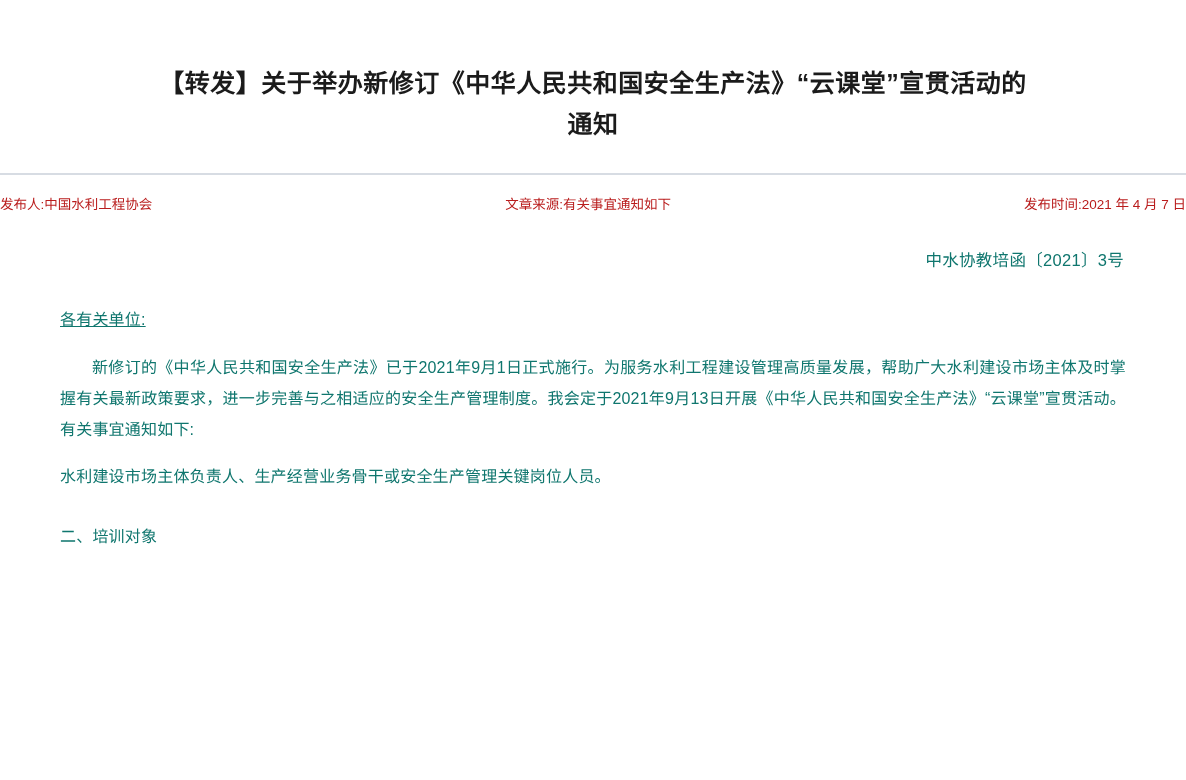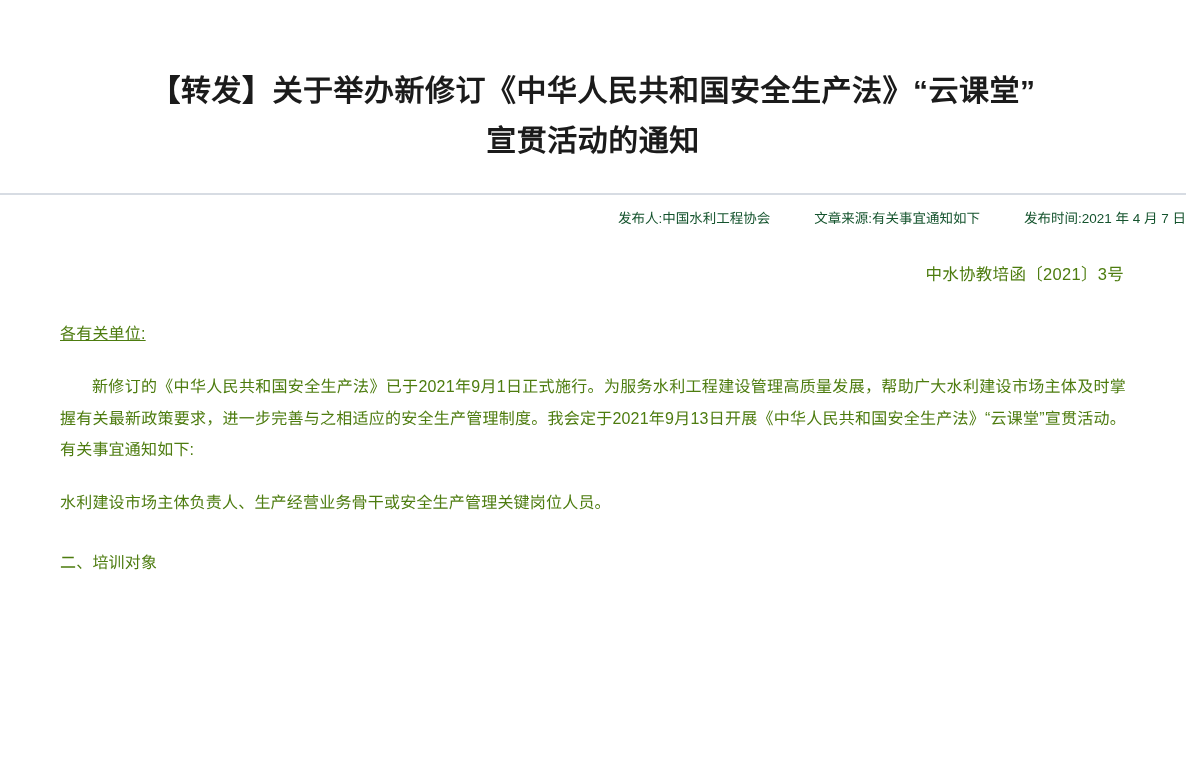--- a/index.html
+++ b/index.html
@@ -19,64 +19,64 @@
     width: 1186px;
     height: 780px;
     box-sizing: border-box;
   }
 
   
   .title-block {
     padding: 46px 150px 0 150px;
   }
   .doc-title {
-    font-size: 30px;
+    font-size: 25px;
     font-weight: bold;
     line-height: 1.65;
     text-align: center;
     color: #1b1b1b;
     letter-spacing: 0.5px;
   }
 
   .title-rule {
     margin: 28px 0 0 0;
     height: 2px;
     background: #d7dce3;
     border: 0;
   }
 
   
   .meta-row {
     display: flex;
-    justify-content: flex-end;
+    justify-content: space-between;
     align-items: center;
     gap: 44px;
-    padding: 12px 0 0 0;
+    padding: 18px 0 0 0;
     font-size: 13.5px;
-    color: #14532d;
+    color: #b91c1c;
   }
   .meta-item {
     white-space: nowrap;
   }
 
   
   .body-wrap {
     padding: 0 60px 0 60px;
     margin-top: 34px;
     font-size: 16px;
-    color: #4d7c0f;
+    color: #0f766e;
   }
   .doc-number {
     text-align: right;
     font-size: 16.5px;
     padding-right: 2px;
     letter-spacing: 0.3px;
   }
   .para {
-    margin-top: 22px;
+    margin-top: 16px;
     line-height: 1.95;
     text-align: justify;
     letter-spacing: 0.2px;
   }
   .para.indent {
     text-indent: 2em;
   }
   .salutation {
     margin-top: 34px;
     text-indent: 0;

